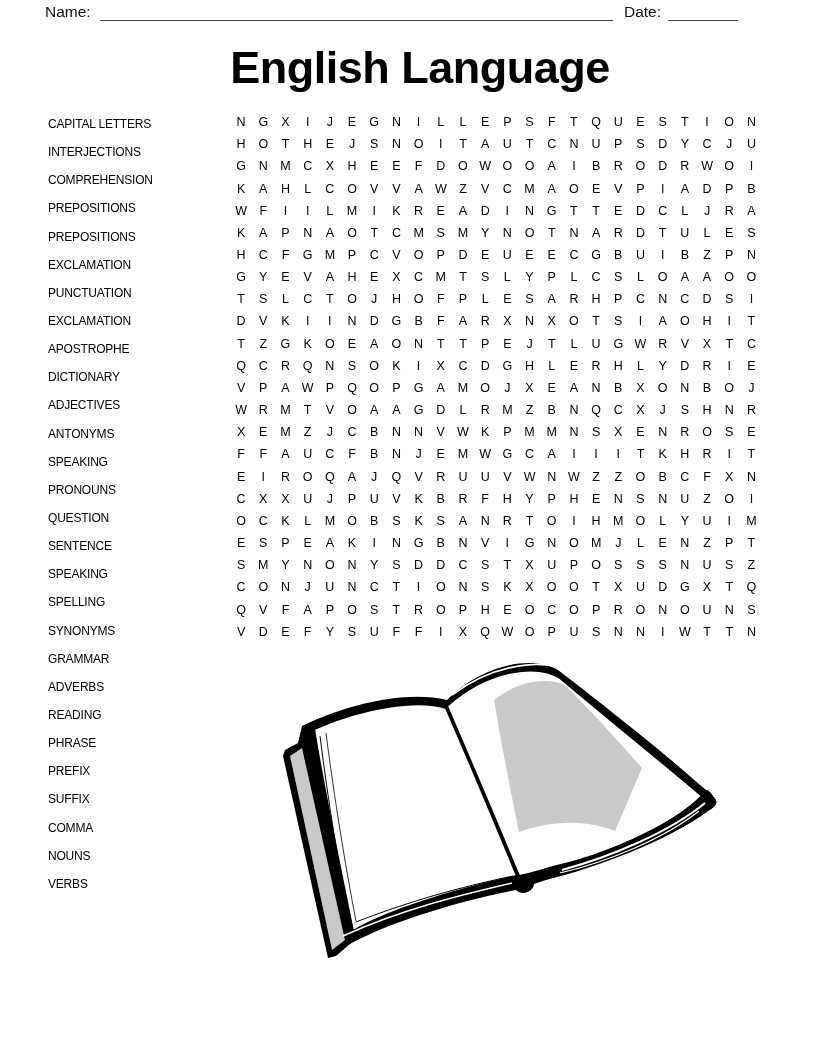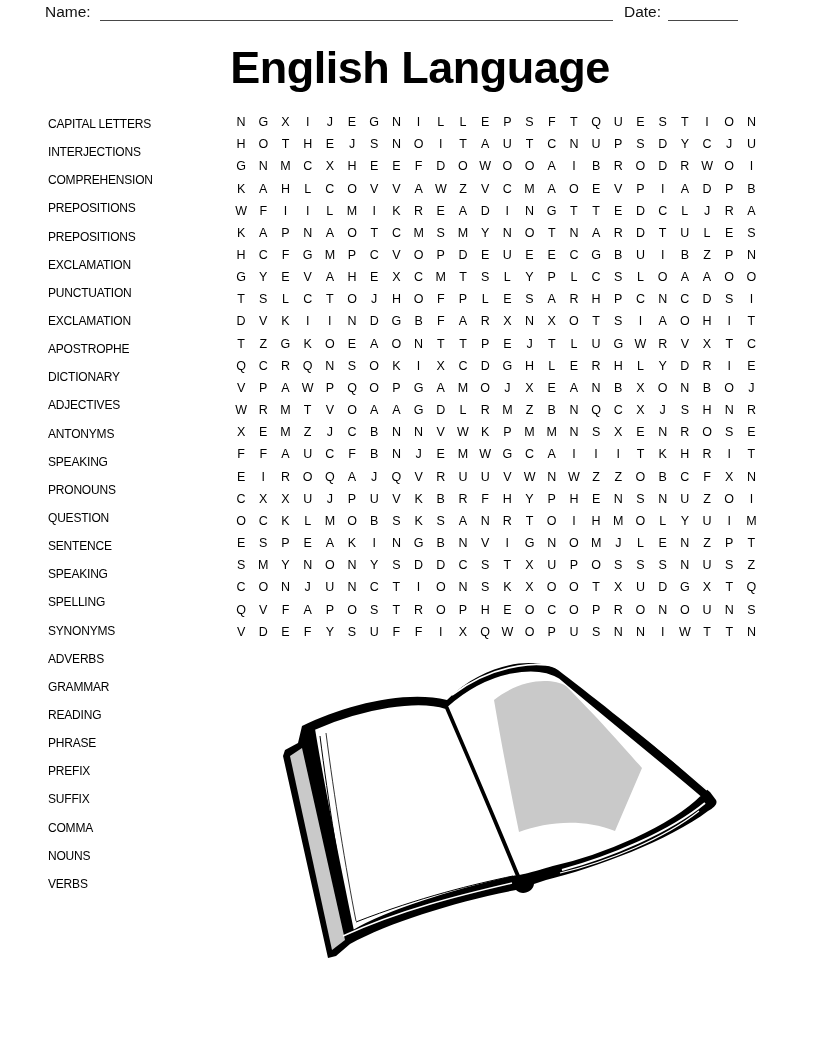--- a/index.html
+++ b/index.html
@@ -69,22 +69,22 @@
       <div class="word">DICTIONARY</div>
       <div class="word">ADJECTIVES</div>
       <div class="word">ANTONYMS</div>
       <div class="word">SPEAKING</div>
       <div class="word">PRONOUNS</div>
       <div class="word">QUESTION</div>
       <div class="word">SENTENCE</div>
       <div class="word">SPEAKING</div>
       <div class="word">SPELLING</div>
       <div class="word">SYNONYMS</div>
+      <div class="word">GRAMMAR</div>
       <div class="word">ADVERBS</div>
-      <div class="word">GRAMMAR</div>
       <div class="word">READING</div>
       <div class="word">PHRASE</div>
       <div class="word">PREFIX</div>
       <div class="word">SUFFIX</div>
       <div class="word">COMMA</div>
       <div class="word">NOUNS</div>
       <div class="word">VERBS</div>
     </div>
 
   <div id="letter-grid">

